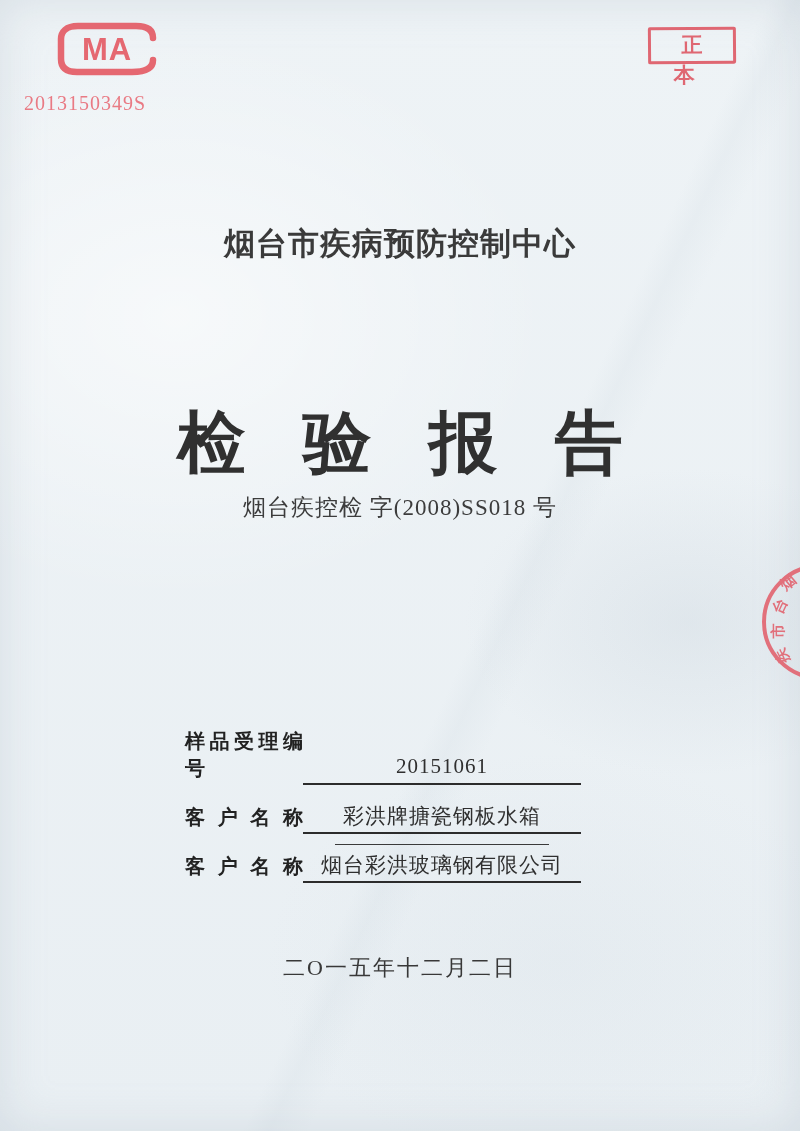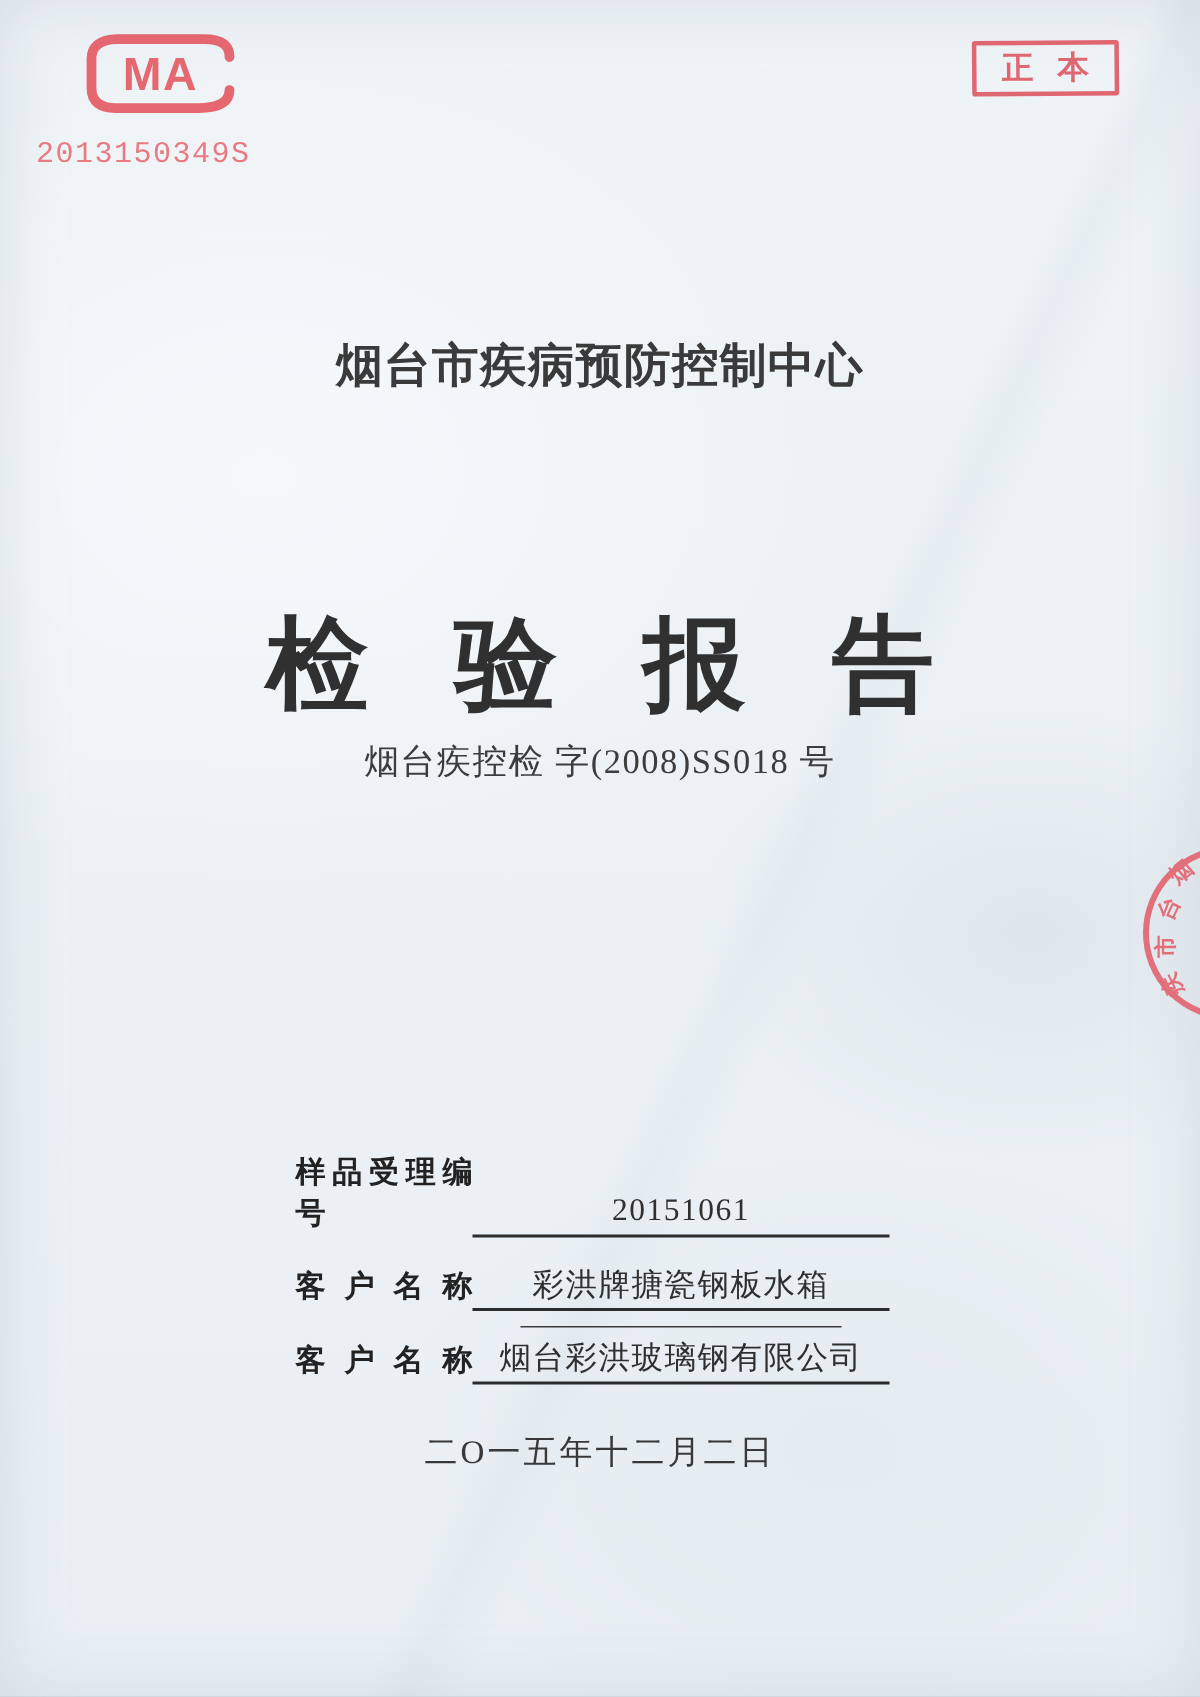--- a/index.html
+++ b/index.html
@@ -17,27 +17,27 @@
       linear-gradient(115deg, rgba(255,255,255,0) 58%, rgba(203,214,222,0.18) 60%, rgba(255,255,255,0) 63%),
       linear-gradient(#eef3f6,#e9eff3);
     box-shadow: inset 0 0 46px rgba(158,174,188,0.28);
   }
 
   
   .cma{position:absolute;left:56px;top:22px;width:106px;height:46px;opacity:.88;}
   .cma svg{display:block;}
   .cma-number{
     position:absolute;left:24px;top:92px;
-    font-family:Liberation Mono, monospace;
+    font-family:Liberation Serif, serif;
     font-size:20px;letter-spacing:1px;color:#e9747e;opacity:.95;
   }
 
   
   .zhengben{
-    position:absolute;left:648px;top:27px;width:98px;height:37px;
+    position:absolute;left:648px;top:27px;width:88px;height:37px;
     border:3px solid #dd4f5c;border-radius:2px;box-sizing:border-box;
     color:#dd4f5c;font-size:21px;font-weight:600;
     letter-spacing:16px;text-indent:16px;
     line-height:30px;text-align:center;
     opacity:.85;transform:rotate(-0.5deg);
   }
 
   
   .org-title{
     position:absolute;top:223px;left:0;width:100%;
@@ -64,21 +64,21 @@
     position:absolute;width:18px;height:18px;
     font-size:15px;font-weight:600;color:#e2606c;
     text-align:center;line-height:18px;
   }
   .sc1{left:13px;top:5px;transform:rotate(-40deg);}
   .sc2{left:5px;top:29px;transform:rotate(-65deg);}
   .sc3{left:3px;top:54px;transform:rotate(-90deg);}
   .sc4{left:7px;top:79px;transform:rotate(-115deg);}
 
   
-  .form{position:absolute;left:185px;top:768px;width:396px;margin-left:12px;}
+  .form{position:absolute;left:185px;top:728px;width:396px;}
   .frow{display:flex;align-items:flex-end;margin-bottom:17px;}
   .flabel{
     display:inline-block;width:118px;
     font-size:20px;font-weight:700;color:#222;
     text-align:justify;text-align-last:justify;
     padding-bottom:3px;flex:0 0 118px;
   }
   .fline{
     flex:1;border-bottom:2px solid #2c2c2c;
     text-align:center;padding-bottom:2px;min-height:27px;

